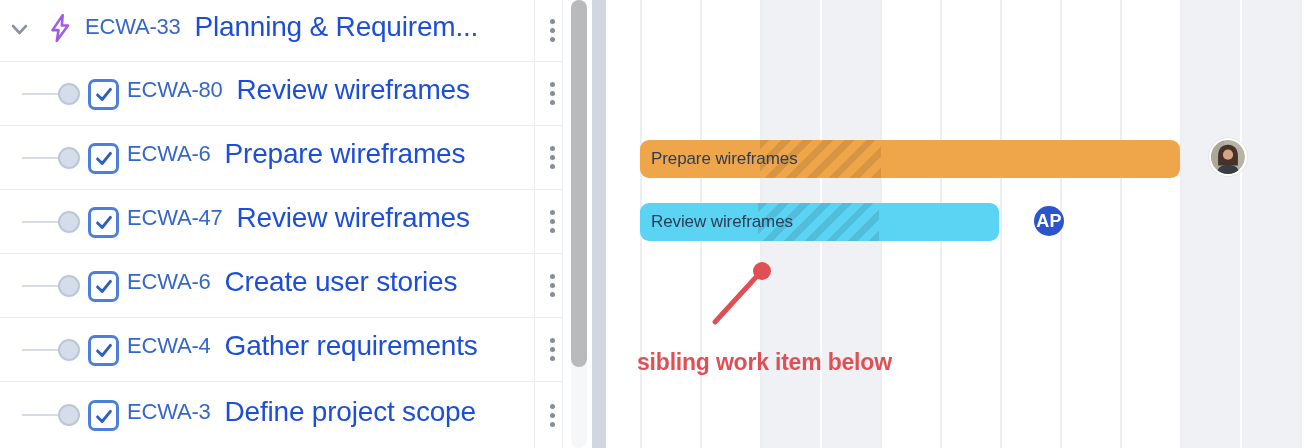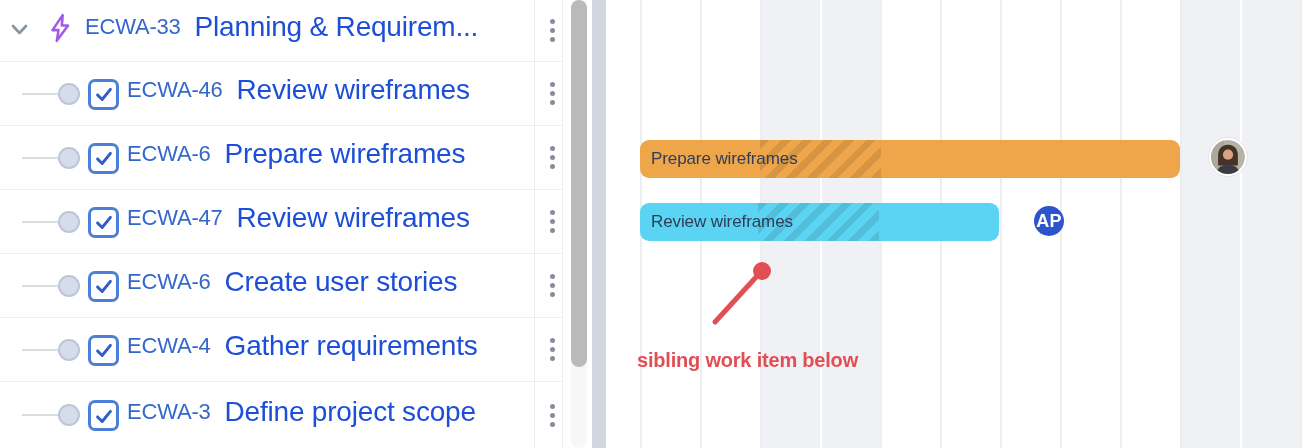--- a/index.html
+++ b/index.html
@@ -64,21 +64,21 @@
   .hatch-blue { left: 118px; }
 
   .badge { position: absolute; left: 428px; top: 206px; width: 30px; height: 30px; border-radius: 50%;
     background: #2C54CC; color: #fff; font-size: 18px; font-weight: bold; letter-spacing: 0.2px;
     display: flex; align-items: center; justify-content: center; }
   .avatar { position: absolute; left: 602px; top: 137px; width: 40px; height: 40px; border-radius: 50%;
     background: #fff; border: 1px solid #E3E5E9; display: flex; align-items: center; justify-content: center; }
   .avatar svg { width: 34px; height: 34px; border-radius: 50%; }
 
   .annot-svg { position: absolute; left: 0; top: 0; width: 698px; height: 448px; pointer-events: none; }
-  .annot-text { position: absolute; left: 31px; top: 349px; font-size: 20px; font-weight: bold; color: #E04F54; letter-spacing: -0.2px; white-space: nowrap; }
+  .annot-text { position: absolute; left: 31px; top: 349px; font-size: 23px; font-weight: bold; color: #E04F54; letter-spacing: -0.2px; white-space: nowrap; }
 </style>
 </head>
 <body>
 
 <div class="stage">
 
   <div class="left-panel">
 
     <div class="tree-dash"></div>
     <div class="tree-stub-top"></div>
@@ -108,21 +108,21 @@
 
     <div class="row r1">
       <span class="hconn"></span>
       <span class="status-dot"></span>
       <span class="checkbox">
         <svg width="22" height="22" viewBox="0 0 24 24">
             <polyline points="5,13 10,18 19,7" fill="none" stroke="#2D5FC4" stroke-width="3.2" stroke-linecap="round" stroke-linejoin="round"></polyline>
           </svg>
       </span>
       <span class="row-text child">
-        <span class="key">ECWA-46</span>
+        <span class="key">ECWA-80</span>
         <span class="summary">Review wireframes</span>
       </span>
       <button class="meatball">
           <i></i>
           <i></i>
           <i></i>
         </button>
     </div>
 
     <div class="row r2">

